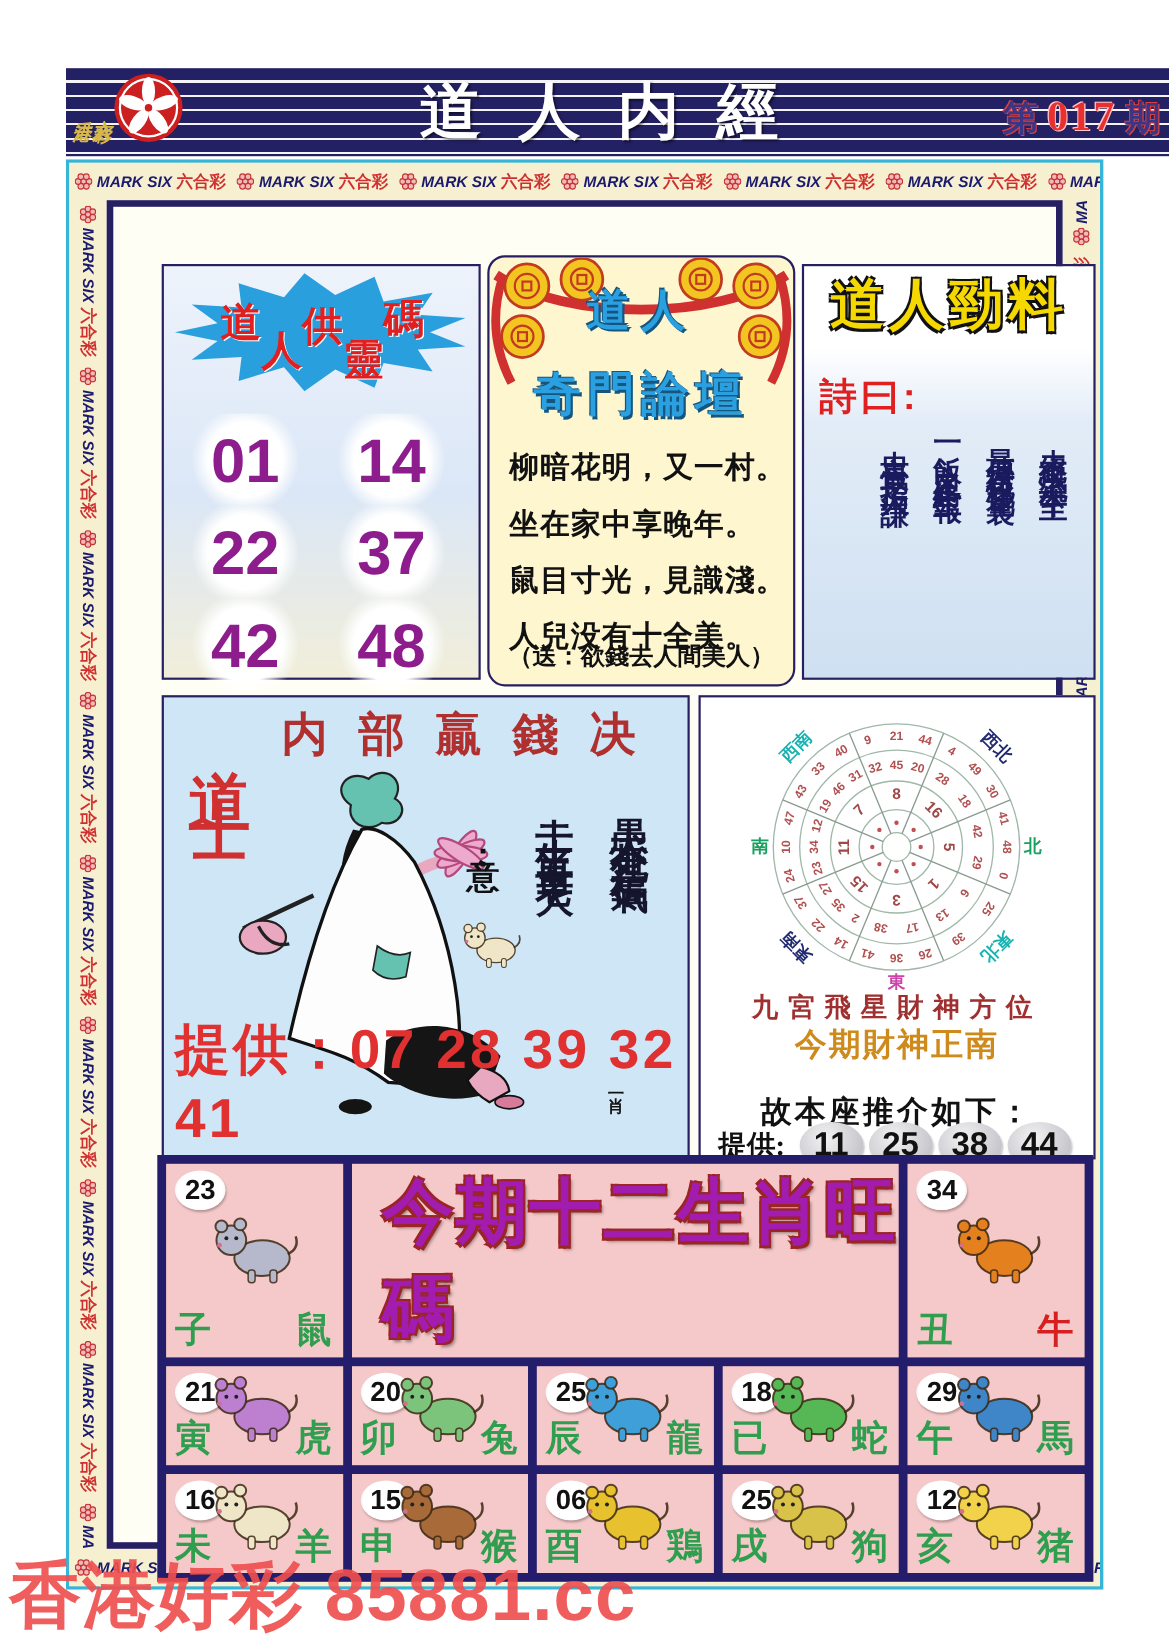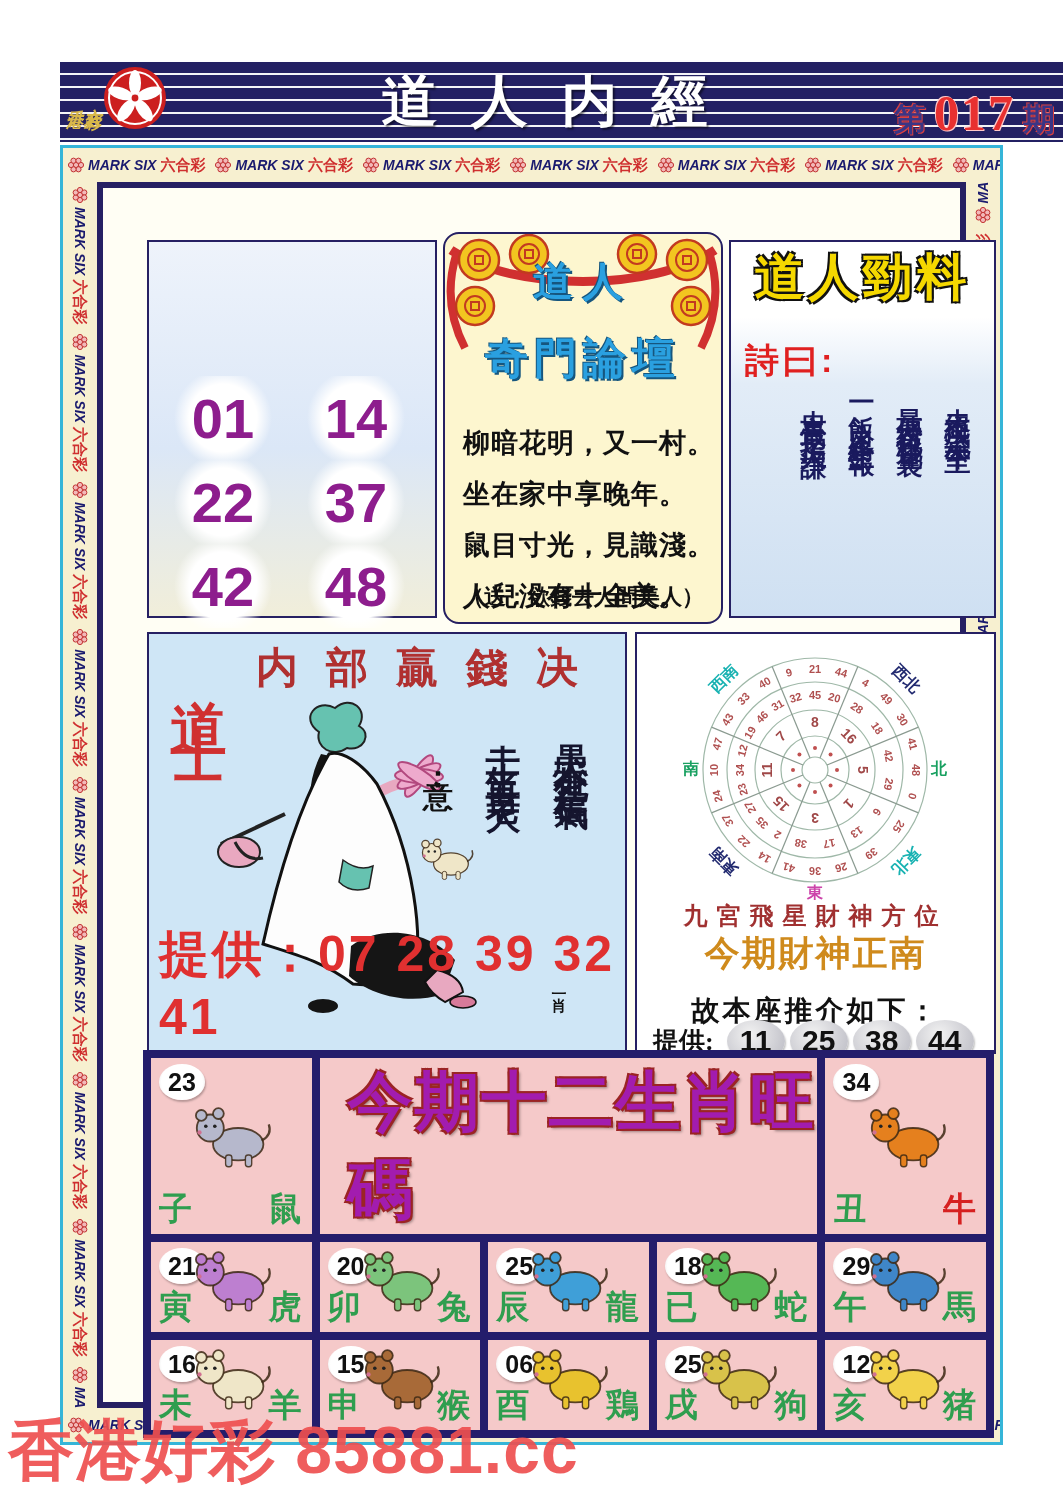--- a/index.html
+++ b/index.html
@@ -11,21 +11,21 @@
     background:#232063 repeating-linear-gradient(180deg,transparent 0 11px,rgba(255,255,255,.95) 11px 13px);
     display:flex;align-items:center;}
   .brand{position:absolute;left:6px;top:3px;display:flex;align-items:center;gap:2px;}
   .brand .vtxt{writing-mode:vertical-rl;color:#d8b84a;font-family:"Liberation Serif",serif;
     font-weight:bold;font-style:italic;font-size:17px;line-height:16px;letter-spacing:2px;}
   .htitle{position:absolute;left:0;right:0;text-align:center;color:#ffffff;
     font-family:"Liberation Serif",serif;font-weight:bold;font-size:56px;letter-spacing:34px;
     text-shadow:2px 2px 2px rgba(0,0,0,.5);}
   .issue{position:absolute;right:8px;top:22px;font-family:"Liberation Serif",serif;font-weight:bold;font-size:32px;}
   .issue .fix{color:#3a3585;text-shadow:1px 1px 0 #d84040,-1px -1px 0 #d84040;}
-  .issue .num{color:#e83030;font-size:50px;text-shadow:1px 1px 0 #ffc8c8,-1px -1px 0 #ffc8c8;letter-spacing:2px;}
+  .issue .num{color:#e83030;font-size:38px;text-shadow:1px 1px 0 #ffc8c8,-1px -1px 0 #ffc8c8;letter-spacing:2px;}
 
   
   .sheet{position:absolute;left:60px;top:145px;width:943px;height:1300px;
     border:3px solid #35b5d8;background:#f7f0d0;box-sizing:border-box;}
   .strip{position:absolute;background:#f7f0d0;overflow:hidden;}
   .strip.h{left:0;right:0;height:34px;display:flex;align-items:center;}
   .strip.top{top:0;} .strip.bottom{bottom:0;}
   .strip.v{top:34px;bottom:34px;width:34px;}
   .strip.left{left:0;} .strip.right{right:0;}
   .vrot{position:absolute;width:1226px;height:34px;display:flex;align-items:center;}
@@ -56,21 +56,21 @@
 
   
   #p-qimen{left:300px;top:4px;width:280px;height:392px;background:#fdf6cf;border-radius:16px;overflow:hidden;}
   .qi-deco{position:absolute;left:0;top:0;width:276px;height:190px;}
   .qi-t1{position:absolute;left:0;top:20px;width:100%;text-align:center;
     font-family:"Liberation Serif",serif;font-weight:bold;font-size:40px;color:#2aa0e0;
     text-shadow:2px 2px 0 #16567e,-1px -1px 0 #16567e;letter-spacing:10px;}
   .qi-t2{position:absolute;left:0;top:96px;width:100%;text-align:center;
     font-family:"Liberation Serif",serif;font-weight:bold;font-size:43px;color:#2aa0e0;
     text-shadow:2px 2px 0 #16567e,-1px -1px 0 #16567e;letter-spacing:6px;}
-  .qi-poem{position:absolute;left:18px;top:184px;}
+  .qi-poem{position:absolute;left:18px;top:166px;}
   .qi-poem div{font-weight:bold;font-size:27px;color:#111;line-height:51px;letter-spacing:1px;}
   .qi-gift{position:absolute;left:0;bottom:10px;width:100%;text-align:center;
     font-weight:bold;font-size:22px;color:#111;}
 
   
   #p-jinliao{left:586px;top:12px;width:267px;height:378px;
     background:linear-gradient(180deg,#ffffff 0%,#ffffff 20%,#e2ecf7 38%,#cfe0f2 100%);}
   .jl-title{position:absolute;left:0;top:2px;width:100%;text-align:center;
     font-family:"Liberation Serif",serif;font-weight:bold;font-size:50px;letter-spacing:4px;color:#f5d800;
     text-shadow:2px 2px 0 #111,-2px -2px 0 #111,2px -2px 0 #111,-2px 2px 0 #111;}
@@ -94,21 +94,21 @@
   .ds-sheep{position:absolute;left:266px;top:200px;}
   .ds-xiao{position:absolute;left:400px;top:352px;writing-mode:vertical-rl;font-size:15px;color:#111;font-weight:bold;}
   .ds-offer{position:absolute;left:10px;bottom:6px;font-weight:bold;font-size:50px;color:#e03030;letter-spacing:3px;}
 
   
   #p-jiugong{left:492px;top:404px;width:361px;height:422px;background:#ffffff;}
   #wheelMount{position:absolute;left:8px;top:2px;}
   .jg-heading{position:absolute;left:0;top:266px;width:100%;text-align:center;
     font-family:"Liberation Serif",serif;font-weight:bold;font-size:24px;color:#a03030;letter-spacing:9px;}
   .jg-l1{position:absolute;left:0;top:296px;width:100%;text-align:center;
-    font-weight:bold;font-size:35px;color:#cf8a1c;letter-spacing:2px;}
+    font-weight:bold;font-size:29px;color:#cf8a1c;letter-spacing:2px;}
   .jg-l2{position:absolute;left:12px;right:12px;top:328px;display:flex;justify-content:space-between;
     font-weight:bold;font-size:29px;color:#1a9850;}
   .jg-l3{position:absolute;left:0;top:358px;width:100%;text-align:center;
     font-family:"Liberation Serif",serif;font-weight:bold;font-size:28px;color:#111;letter-spacing:3px;}
   .jg-offer{position:absolute;left:16px;top:386px;display:flex;align-items:center;}
   .jg-offer .lab{font-family:"Liberation Serif",serif;font-weight:bold;font-size:26px;color:#111;margin-right:8px;}
   .ball{display:inline-block;width:58px;height:42px;border-radius:50%;margin-left:5px;
     background:radial-gradient(circle at 40% 35%,#f2f2f2,#b9b9c2);box-shadow:1px 2px 2px rgba(0,0,0,.25);
     text-align:center;line-height:42px;font-weight:bold;font-size:30px;color:#111;}
 
@@ -582,20 +582,26 @@
           </svg>
           <b>MARK SIX</b>
         </span>
       </div>
     </div>
 
   <div class="inner-frame">
     <div class="content">
 
       <div class="panel" id="p-gongling">
+        <div class="starwrap">
+          <svg id="starSvg" width="276" height="118" viewBox="0 0 276 118">
+              <polygon points="236.0,56.0 268.1,68.9 224.8,71.8 238.3,91.8 193.7,84.0 185.5,106.5 149.8,89.8 121.8,109.6 103.2,87.8 61.9,100.4 64.6,78.5 19.3,81.1 42.8,64.1 4.0,56.0 42.8,47.9 19.3,30.9 64.6,33.5 61.9,11.6 103.2,24.2 121.8,2.4 149.8,22.2 185.5,5.5 193.7,28.0 238.3,20.2 224.8,40.2 268.1,43.1" fill="#2a9fdd"></polygon>
+            </svg>
+          <div class="startitle" id="starTitle"><span style="transform: translateY(0px);">道</span><span style="transform: translateY(26px);">人</span><span style="transform: translateY(4px);">供</span><span style="transform: translateY(34px);">靈</span><span style="transform: translateY(-2px);">碼</span></div>
+        </div>
         <div class="gl-grid" id="glNums">
             <div class="gl-ball">
               <span>01</span>
             </div>
             <div class="gl-ball">
               <span>14</span>
             </div>
             <div class="gl-ball">
               <span>22</span>
             </div>

